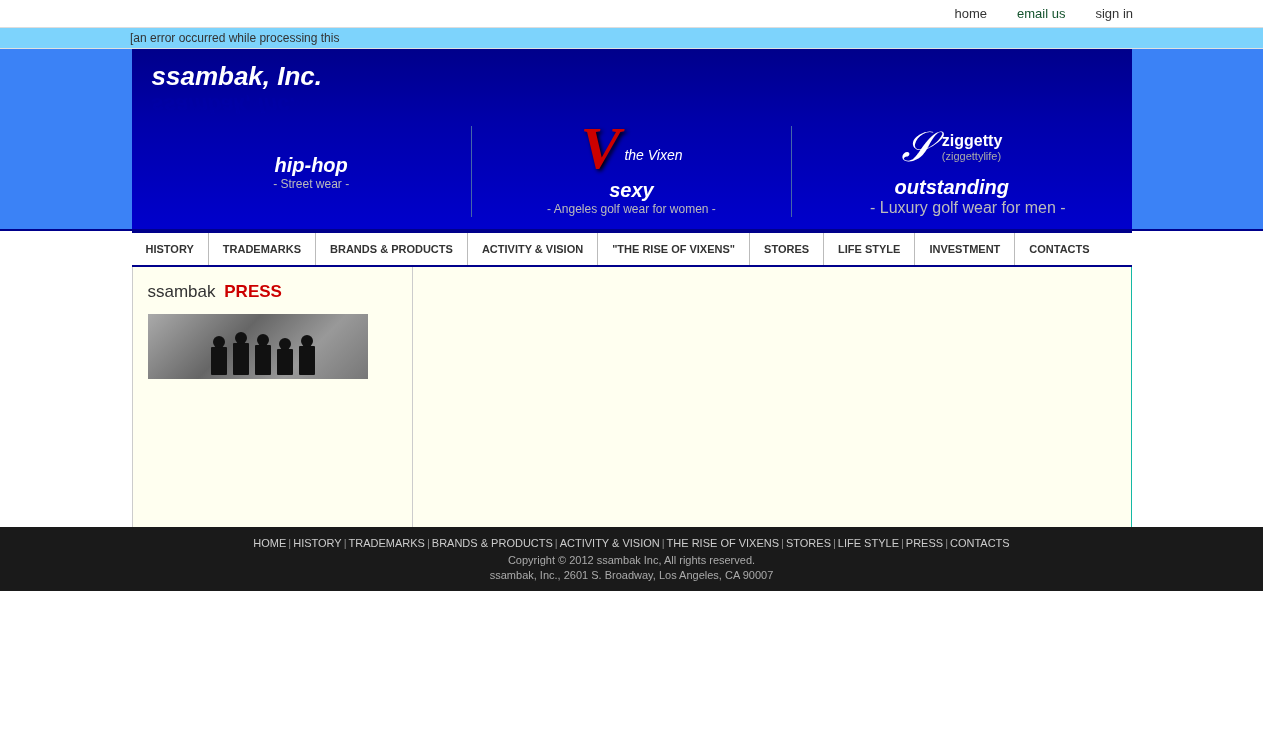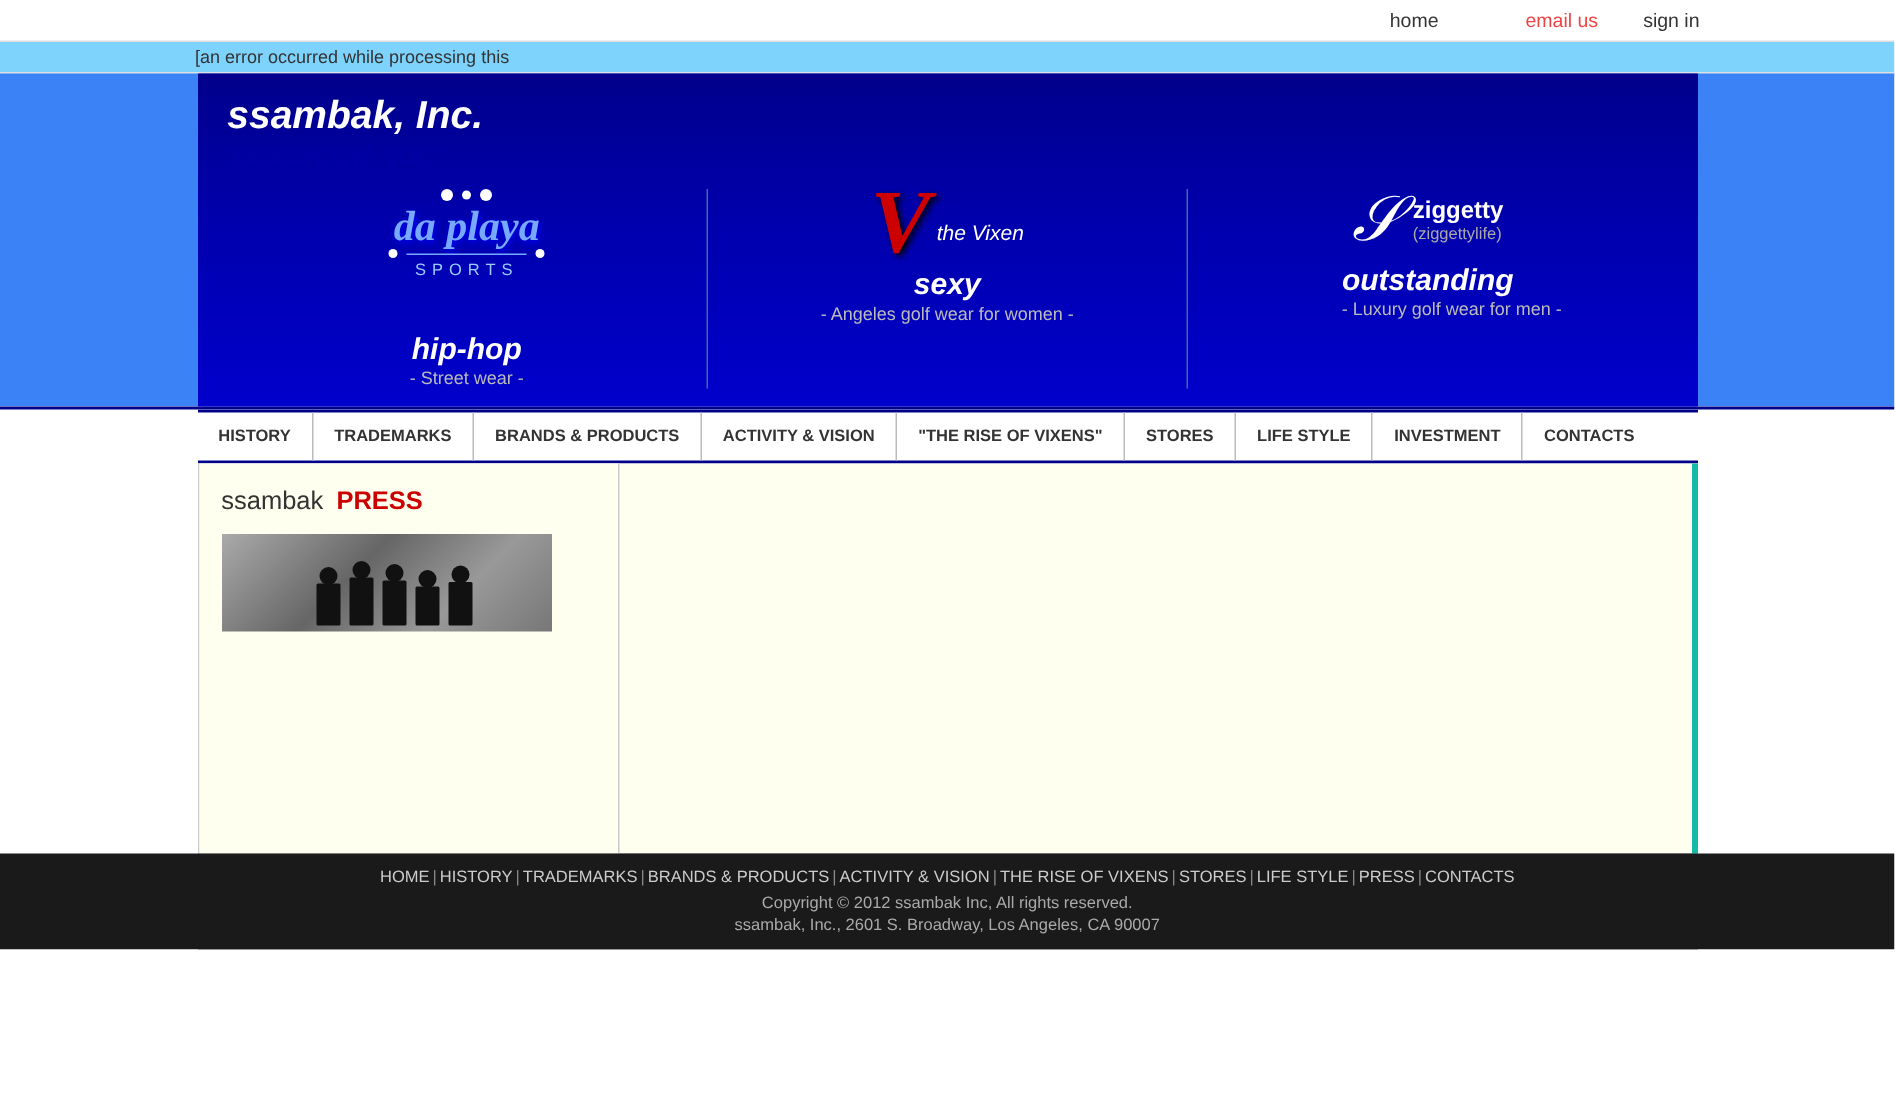--- a/index.html
+++ b/index.html
@@ -32,21 +32,21 @@
       display: flex;
       justify-content: center;
     }
   </style>
 </head>
 <body>
 
 <div id="full-width-nav">
   <div style="display:flex; justify-content:flex-end; padding:6px 130px; gap:30px; background:#fff; border-bottom:1px solid #ddd;">
     <a style="color:#333;text-decoration:none;font-size:13px;">home</a>
-    <a style="color:#ef4444;text-decoration:none;font-size:13px;margin-left:28px;">email us</a>
+    <a style="color:#14532d;text-decoration:none;font-size:13px;">email us</a>
     <a style="color:#333;text-decoration:none;font-size:13px;">sign in</a>
   </div>
 </div>
 
 <div style="width:100%; background:#7dd3fc; padding:3px 130px; font-size:12px; color:#333; border-bottom:1px solid #e0e0e0;">
   <span>[an error occurred while processing this</span>
 </div>
 
 <div id="hero-wrapper">
   <div style="width:1000px; background:linear-gradient(180deg,#00008b 0%,#0000aa 40%,#0000cc 100%); padding:12px 20px 0 20px; position:relative; overflow:hidden;">
@@ -55,34 +55,20 @@
       <span>ssambak, Inc.</span>
     </div>
 
     <div style="color:#0000aa; font-size:22px; font-weight:bold; font-style:italic; transform:scaleY(-1); opacity:0.4; margin-bottom:5px; font-family:Arial,sans-serif; background:linear-gradient(to bottom, #0000cc, #00008b); -webkit-background-clip:text;">
       ssambak, Inc.
     </div>
 
     <div style="display:flex; width:100%; margin-top:8px; padding-bottom:12px;">
 
       <div style="flex:1; display:flex; flex-direction:column; align-items:center; padding:0 10px; border-right:1px solid #4466aa;">
-        <div style="display:flex; flex-direction:column; align-items:center; margin-bottom:8px;">
-          <div style="display:flex; align-items:center; gap:6px; margin-bottom:4px;">
-            <span style="width:8px;height:8px;background:#fff;border-radius:50;display:inline-block;border-radius:50%;"></span>
-            <span style="width:6px;height:6px;background:#fff;border-radius:50%;display:inline-block;"></span>
-            <span style="width:8px;height:8px;background:#fff;border-radius:50%;display:inline-block;"></span>
-          </div>
-          <div style="color:#7af; font-size:28px; font-style:italic; font-weight:bold; text-shadow:1px 1px 4px #00f; font-family:'Times New Roman',serif; line-height:1;">da playa</div>
-          <div style="display:flex; align-items:center; gap:6px;">
-            <span style="width:6px;height:6px;background:#fff;border-radius:50%;display:inline-block;"></span>
-            <div style="height:1px; width:80px; background:#7af;"></div>
-            <span style="width:6px;height:6px;background:#fff;border-radius:50%;display:inline-block;"></span>
-          </div>
-          <div style="color:#9cf; font-size:11px; letter-spacing:4px; margin-top:2px;">SPORTS</div>
-        </div>
         <div style="color:#fff; font-style:italic; font-weight:bold; font-size:20px;margin-top:28px;">hip-hop</div>
         <div style="color:#bbb; font-size:12px;">- Street wear -</div>
       </div>
 
       <div style="flex:1; display:flex; flex-direction:column; align-items:center; padding:0 10px; border-right:1px solid #4466aa;">
         <div style="display:flex; align-items:flex-end; gap:4px; margin-bottom:8px;">
           <div style="color:#cc0000; font-size:60px; font-style:italic; font-weight:bold; line-height:0.75; font-family:'Times New Roman',serif; text-shadow:2px 2px 4px #000;">V</div>
           <div style="color:#fff; font-size:14px; font-style:italic; padding-bottom:8px;">the Vixen</div>
         </div>
         <div style="color:#fff; font-style:italic; font-weight:bold; font-size:20px;">sexy</div>
@@ -91,42 +77,42 @@
 
       <div style="flex:1; display:flex; flex-direction:column; align-items:center; padding:0 10px;">
         <div style="display:flex; align-items:center; gap:8px; margin-bottom:8px;">
           <div style="color:#fff; font-size:42px; font-style:italic; font-family:'Times New Roman',serif; line-height:1;">𝒮</div>
           <div>
             <div style="color:#fff; font-size:16px; font-weight:bold;">ziggetty</div>
             <div style="color:#aaa; font-size:11px;">(ziggettylife)</div>
           </div>
         </div>
         <div style="color:#fff; font-style:italic; font-weight:bold; font-size:20px;">outstanding</div>
-        <div style="color:#bbb; font-size:12px;margin-left:32px;">- Luxury golf wear for men -</div>
+        <div style="color:#bbb; font-size:16px;margin-left:32px;">- Luxury golf wear for men -</div>
       </div>
     </div>
   </div>
 </div>
 
 <div id="nav-wrapper">
   <div style="width:1000px; display:flex; border-top:2px solid #00008b; border-bottom:2px solid #00008b; background:#fff;">
     <div style="padding:10px 14px; font-size:11px; font-weight:bold; color:#333; cursor:pointer; border-right:1px solid #bbb;">HISTORY</div>
     <div style="padding:10px 14px; font-size:11px; font-weight:bold; color:#333; cursor:pointer; border-right:1px solid #bbb;">TRADEMARKS</div>
     <div style="padding:10px 14px; font-size:11px; font-weight:bold; color:#333; cursor:pointer; border-right:1px solid #bbb;">BRANDS &amp; PRODUCTS</div>
     <div style="padding:10px 14px; font-size:11px; font-weight:bold; color:#333; cursor:pointer; border-right:1px solid #bbb;">ACTIVITY &amp; VISION</div>
     <div style="padding:10px 14px; font-size:11px; font-weight:bold; color:#333; cursor:pointer; border-right:1px solid #bbb;">"THE RISE OF VIXENS"</div>
     <div style="padding:10px 14px; font-size:11px; font-weight:bold; color:#333; cursor:pointer; border-right:1px solid #bbb;">STORES</div>
     <div style="padding:10px 14px; font-size:11px; font-weight:bold; color:#333; cursor:pointer; border-right:1px solid #bbb;">LIFE STYLE</div>
     <div style="padding:10px 14px; font-size:11px; font-weight:bold; color:#333; cursor:pointer; border-right:1px solid #bbb;">INVESTMENT</div>
     <div style="padding:10px 14px; font-size:11px; font-weight:bold; color:#333; cursor:pointer;">CONTACTS</div>
   </div>
 </div>
 
 <div id="content-outer">
-  <div style="width:1000px; display:flex; min-height:260px; border-left:1px solid #ccc; border-right:4px solid #14b8a6; background:#fffff0;">
+  <div style="width:1000px; display:flex; min-height:260px; border-left:1px solid #ccc; border-right:1px solid #14b8a6; background:#fffff0;">
 
     <div style="width:280px; min-width:280px; padding:15px; border-right:1px solid #ccc; background:#fffff0;">
       <div style="font-size:17px; margin-bottom:12px; color:#333;">
         <span style="color:#333; font-weight:normal;">ssambak</span>
         <span style="color:#cc0000; font-weight:bold; margin-left:4px;">PRESS</span>
       </div>
 
       <div style="width:220px; height:65px; background:linear-gradient(135deg,#aaa 0%,#666 40%,#999 70%,#777 100%); display:flex; align-items:flex-end; justify-content:center; overflow:hidden; position:relative;">
         <div style="display:flex; gap:6px; align-items:flex-end; padding-bottom:4px; padding-left:10px;">
 

